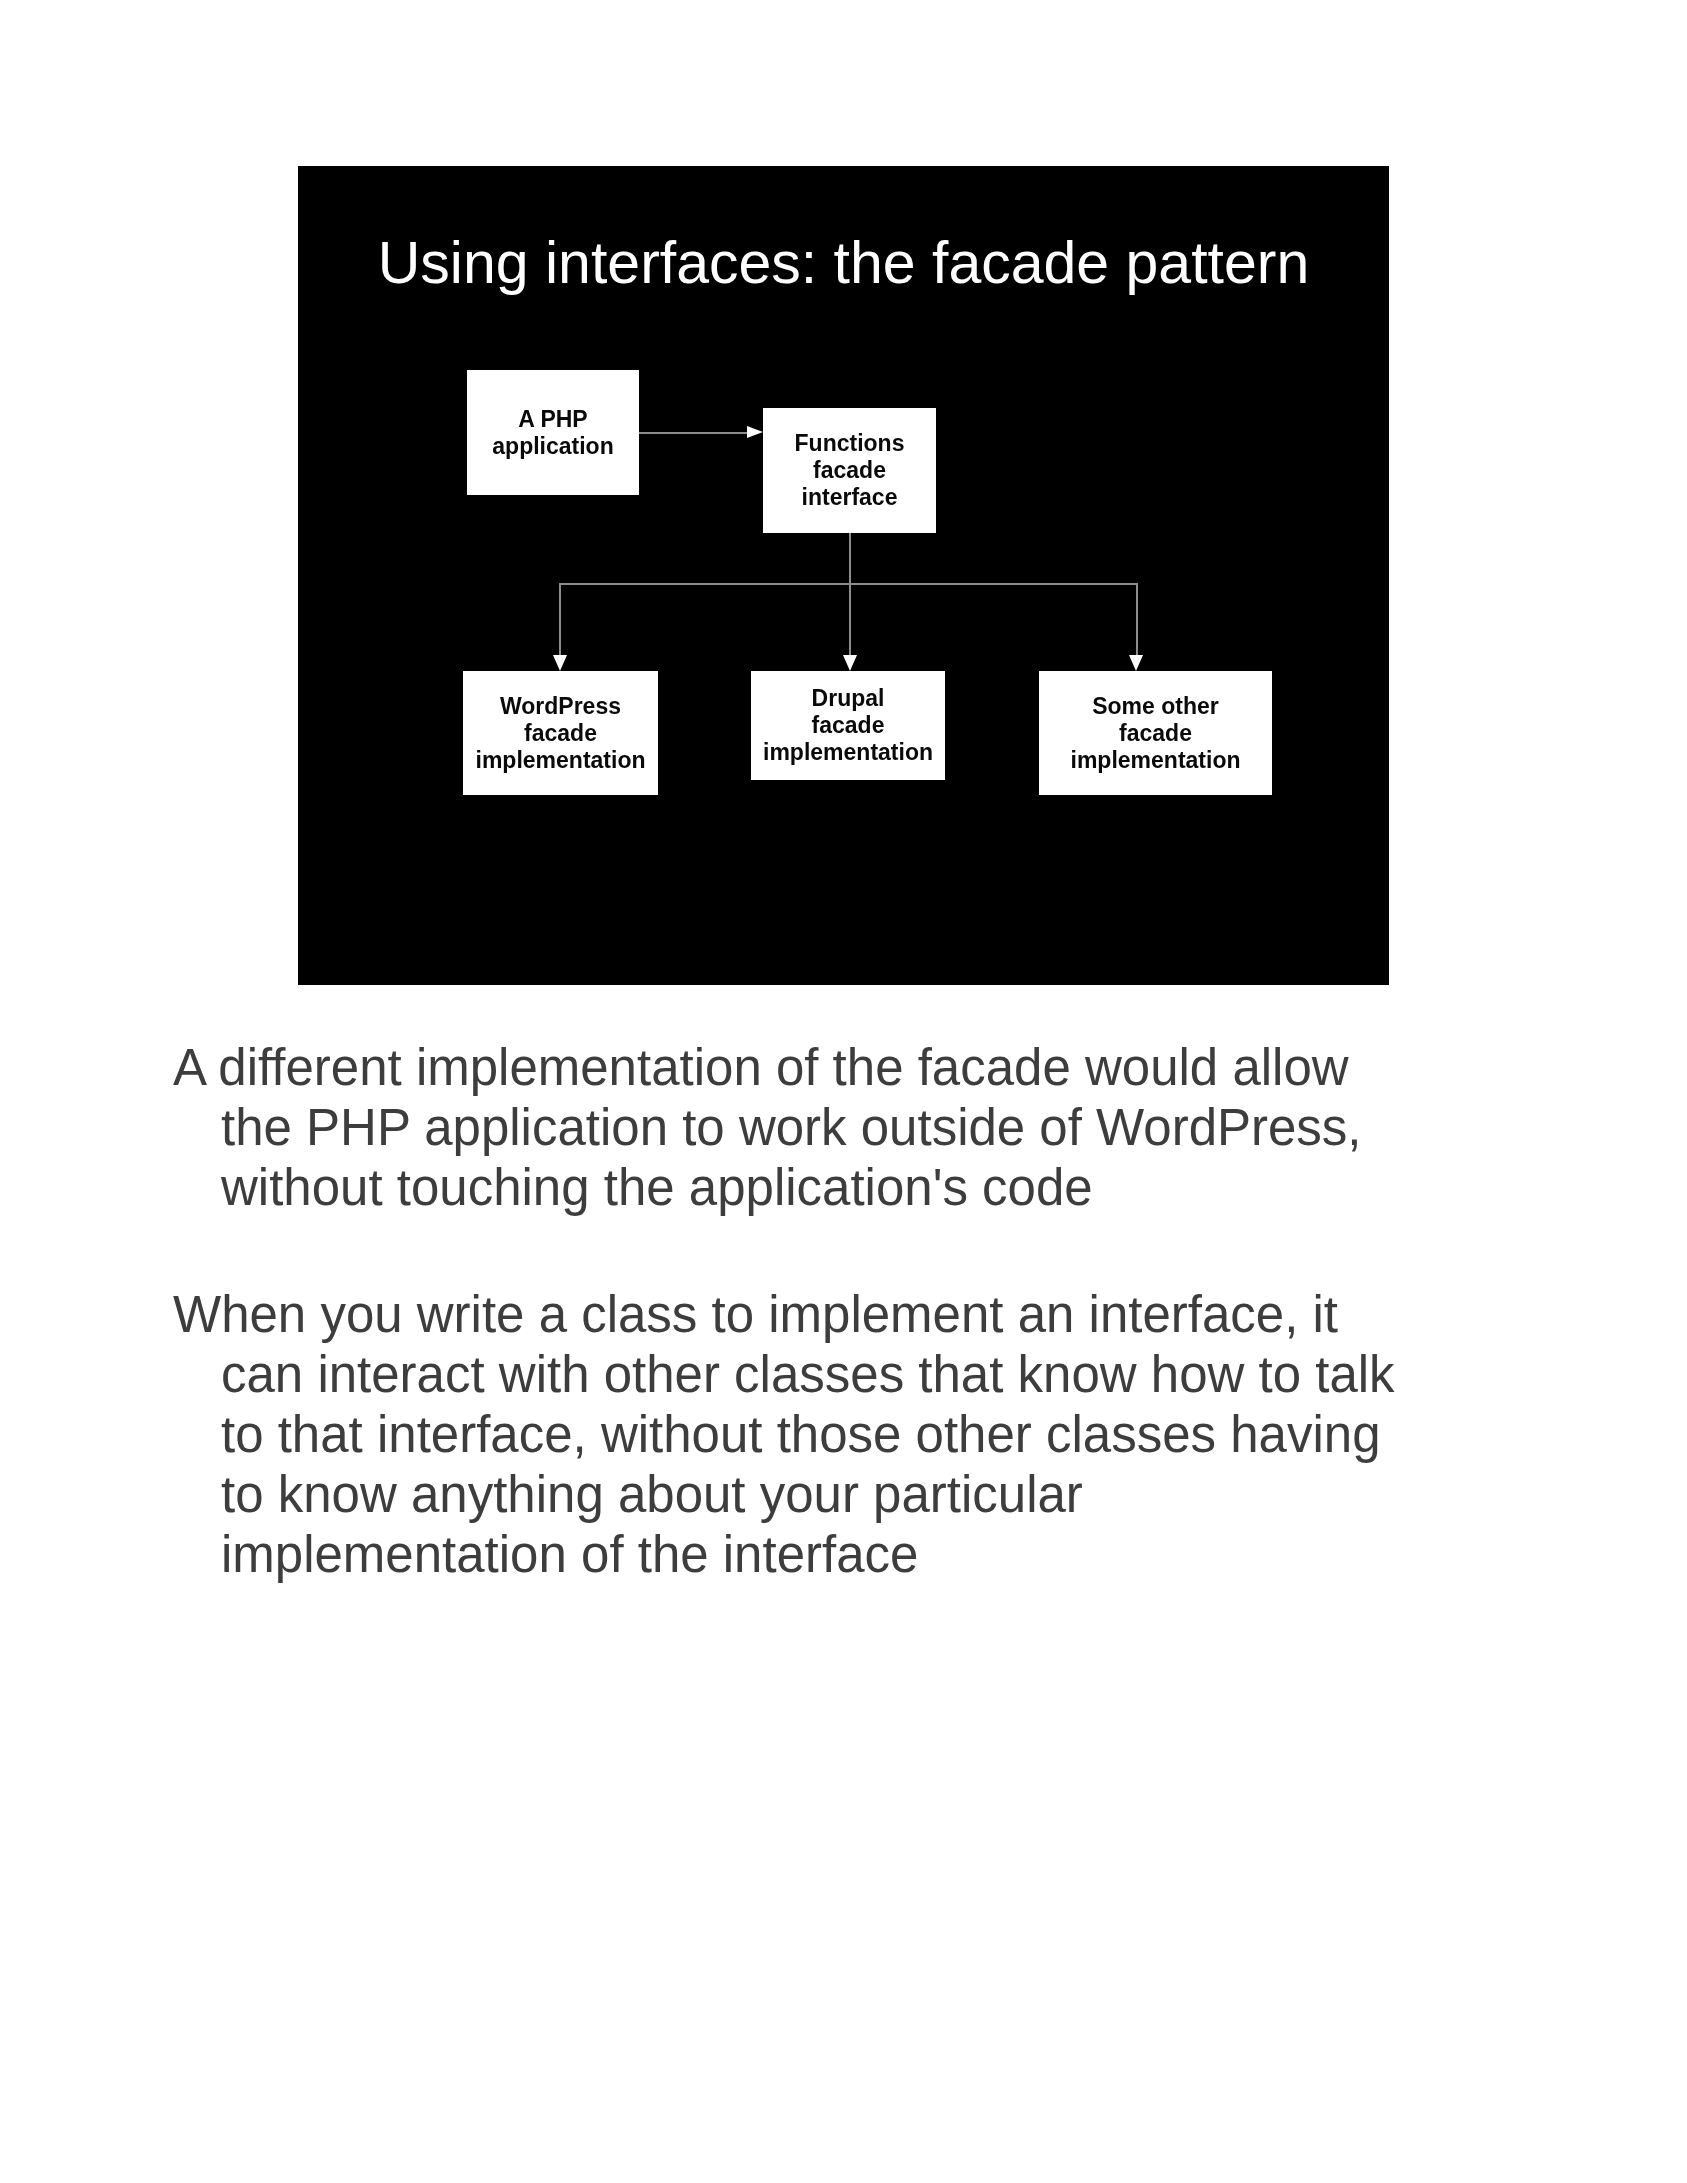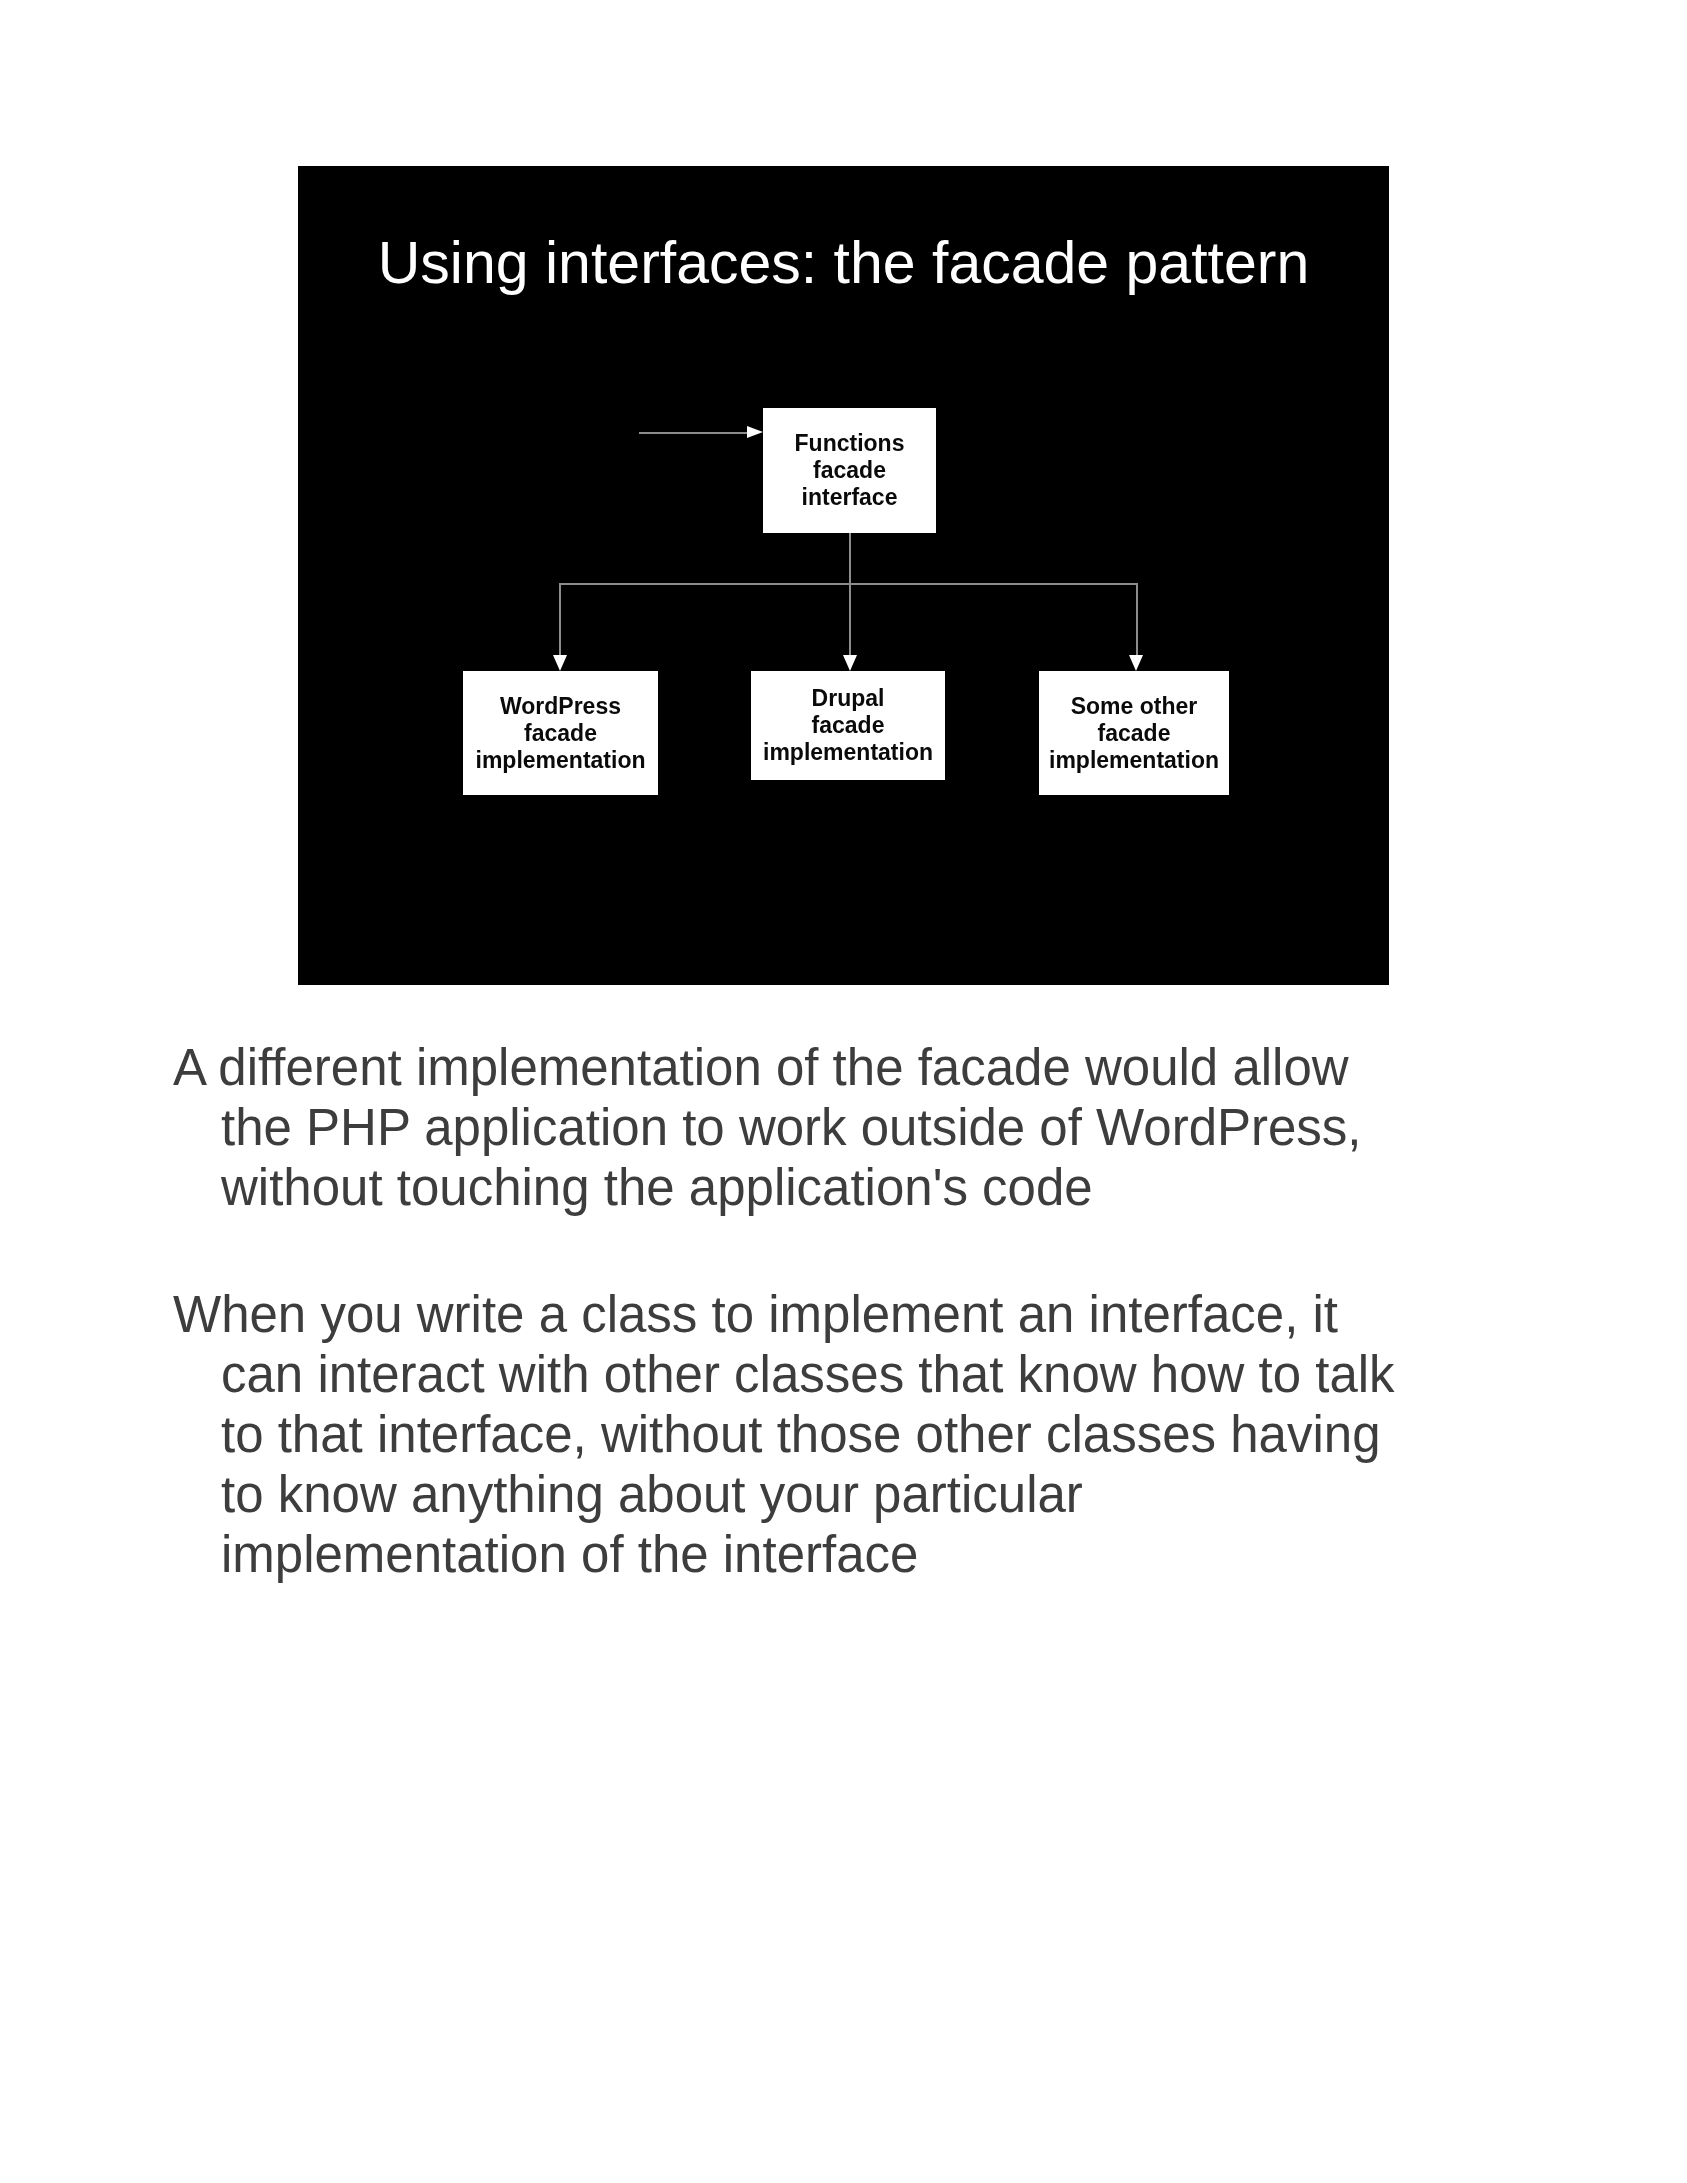--- a/index.html
+++ b/index.html
@@ -45,21 +45,21 @@
     display: flex;
     align-items: center;
     justify-content: center;
     text-align: center;
     white-space: pre-line;
   }
   .node-app        { left: 169px; top: 204px; width: 172px; height: 125px; }
   .node-functions  { left: 465px; top: 204px; width: 173px; height: 125px; margin-top: 38px; }
   .node-wordpress  { left: 165px; top: 505px; width: 195px; height: 124px; }
   .node-drupal     { left: 453px; top: 505px; width: 194px; height: 109px; }
-  .node-someother  { left: 741px; top: 505px; width: 190px; height: 124px; }
+  .node-someother  { left: 741px; top: 505px; width: 233px; height: 124px; }
 
   
   .cline { position: absolute; background: #8c8c8c; }
   .l-app-func   { left: 341px;  top: 266px; width: 110px; height: 1.6px; }
   .l-func-stub  { left: 551px;  top: 330px; width: 1.6px;   height: 89px; }
   .l-tree-h     { left: 261px;  top: 417px; width: 579px; height: 1.6px; }
   .l-drop-1     { left: 261px;  top: 417px; width: 1.6px;   height: 73px; }
   .l-drop-2     { left: 551px;  top: 417px; width: 1.6px;   height: 73px; }
   .l-drop-3     { left: 838px; top: 417px; width: 1.6px;   height: 73px; }
 
@@ -111,20 +111,22 @@
     <div class="cline l-tree-h"></div>
 
     <div class="cline l-drop-1"></div>
     <div class="cline l-drop-2"></div>
     <div class="cline l-drop-3"></div>
 
     <div class="arr arr-down arr-down-1"></div>
     <div class="arr arr-down arr-down-2"></div>
     <div class="arr arr-down arr-down-3"></div>
 
+    <div class="node node-app">A PHP
+application</div>
 
     <div class="node node-functions">Functions
 facade
 interface</div>
 
     <div class="node node-wordpress">WordPress
 facade
 implementation</div>
 
     <div class="node node-drupal">Drupal

